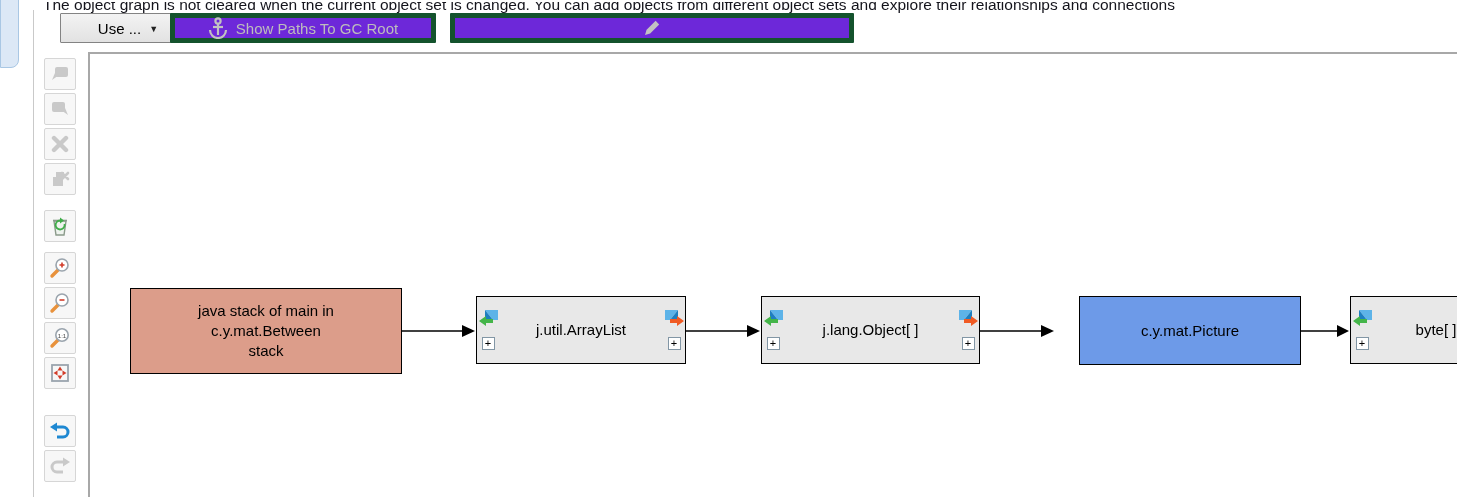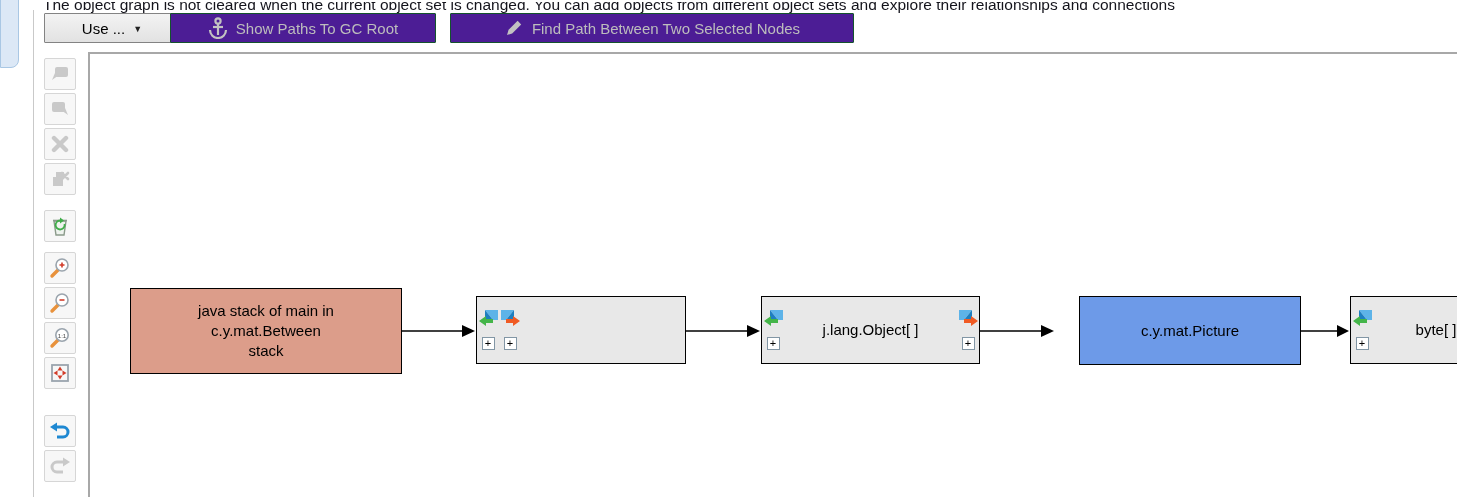--- a/index.html
+++ b/index.html
@@ -10,24 +10,24 @@
   
   .banner-clip{position:absolute;left:43px;top:2px;right:0;height:11px;overflow:hidden;}
   .banner-text{margin-top:-6px;font-size:15.5px;color:#14141c;white-space:nowrap;}
   
   .side-tab{position:absolute;left:0;top:-10px;width:19px;height:78px;
     background:#dce8f6;border:1px solid #a9c7e4;border-bottom-right-radius:8px;box-sizing:border-box;}
   .v-divider{position:absolute;left:33px;top:10px;bottom:0;width:1px;background:#c9c9c9;}
   
   .tb-btn{position:absolute;top:13px;height:30px;display:flex;align-items:center;justify-content:center;
     gap:8px;font-size:15px;box-sizing:border-box;border-radius:1px;}
-  .btn-use{left:44px;width:136px;background:linear-gradient(#f3f3f3,#e2e2e2);
+  .btn-use{left:60px;width:136px;background:linear-gradient(#f3f3f3,#e2e2e2);
     border:1px solid #838383;color:#000;text-align:center;}
   .caret{font-size:9px;margin-top:2px;color:#222;}
-  .btn-disabled{background:#4c1d95;border:1px solid #14532d;color:#bdbdbd;}
+  .btn-disabled{background:#6d28d9;border:5px solid #14532d;color:#bdbdbd;}
   .btn-gcroot{left:170px;width:266px;}
   .btn-findpath{left:450px;width:404px;}
   .tb-ico{flex:0 0 auto;display:block;}
   
   .side-toolbar{position:absolute;left:44px;top:58px;width:34px;display:flex;flex-direction:column;}
   .s-btn{width:32px;height:32px;margin-bottom:3px;background:#f7f7f7;border:1px solid #d6d6d6;
     border-radius:2px;display:flex;align-items:center;justify-content:center;box-sizing:border-box;}
   .gap12{margin-bottom:15px;}
   .gap7{margin-bottom:10px;}
   .gap23{margin-bottom:26px;}
@@ -67,21 +67,20 @@
       <path d="M2,13 a8,8 0 0 0 16,0"></path>
     </g>
   </svg>
   <span>Show Paths To GC Root</span>
 </div>
 
 <div class="tb-btn btn-disabled btn-findpath">
   <svg class="tb-ico" width="20" height="20" viewBox="0 0 20 20">
     <polygon points="3,17 4.6,11.8 13.6,2.8 17.2,6.4 8.2,15.4" fill="#c2c2c2"></polygon>
   </svg>
-  <span>Find Path Between Two Selected Nodes</span>
 </div>
 
 <div class="side-toolbar">
 
   <div class="s-btn">
     <svg width="20" height="18" viewBox="0 0 20 18">
       <rect x="5" y="2" width="13" height="10" rx="2" fill="#c9c9c9"></rect>
       <polygon points="2,15 9,10 5,8" fill="#c9c9c9"></polygon>
     </svg>
   </div>
@@ -192,20 +191,21 @@
 
   <div class="node" style="left:386px;top:242px;width:210px;height:68px;background:#e8e8e8;">
     <div class="icon-col">
       <svg width="19" height="16" viewBox="0 0 19 16">
         <polygon points="6,0 19,0 19,10 14,10" fill="#5db3e8"></polygon>
         <polygon points="6,0 14,10 6,10" fill="#1e7fc0"></polygon>
         <polygon points="0,11 7,6 7,9 14,9 14,13 7,13 7,16" fill="#44b549"></polygon>
       </svg>
       <button class="expand-btn">+</button>
     </div>
+    <div class="node-label">j.util.ArrayList</div>
     <div class="icon-col">
       <svg width="19" height="16" viewBox="0 0 19 16">
         <polygon points="0,0 13,0 5,10 0,10" fill="#5db3e8"></polygon>
         <polygon points="13,0 13,10 5,10" fill="#1e7fc0"></polygon>
         <polygon points="19,11 12,6 12,9 5,9 5,13 12,13 12,16" fill="#f05a23"></polygon>
       </svg>
       <button class="expand-btn">+</button>
     </div>
   </div>
 

